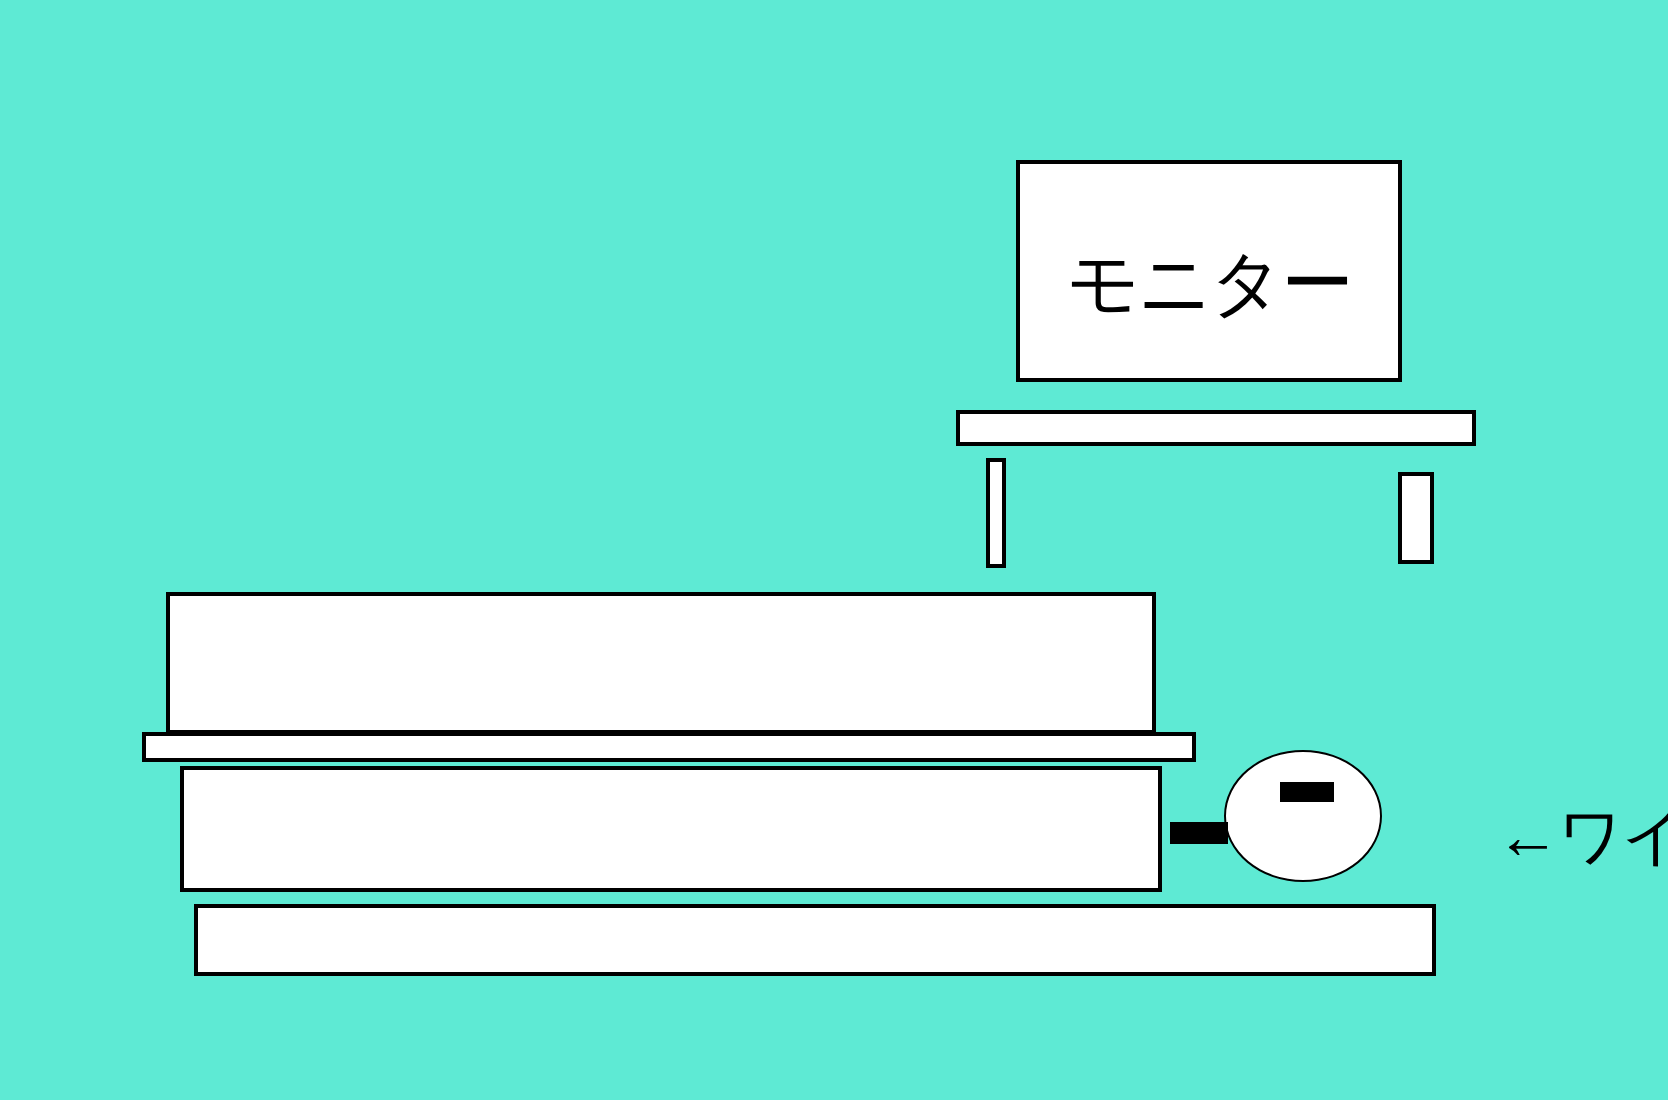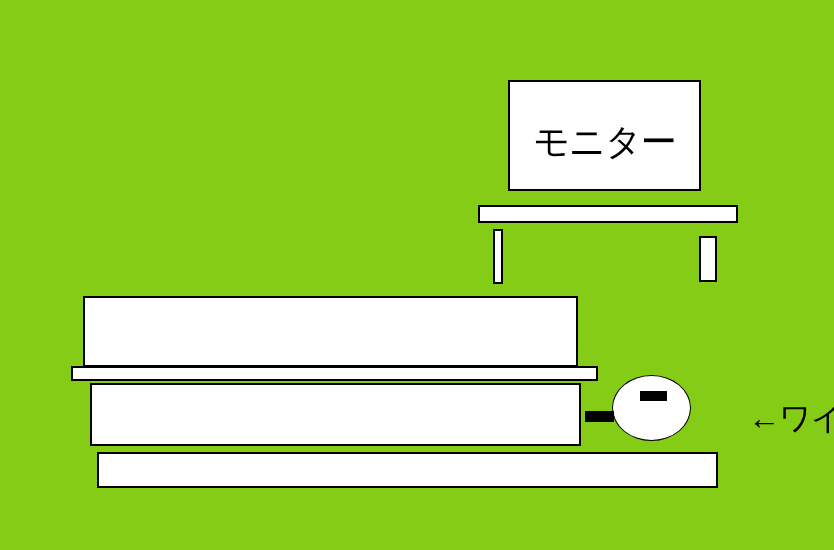--- a/index.html
+++ b/index.html
@@ -4,21 +4,21 @@
 <style>
   html, body {
     margin: 0;
     padding: 0;
     background: #ffffff;
   }
   #stage {
     position: relative;
     width: 834px;
     height: 550px;
-    background: #84cc16;
+    background: #5eead4;
     overflow: hidden;
     font-family: Liberation Sans, sans-serif;
   }
   .rect {
     position: absolute;
     box-sizing: border-box;
     border: 2px solid #000000;
     background: #ffffff;
   }
   .fillbar {

